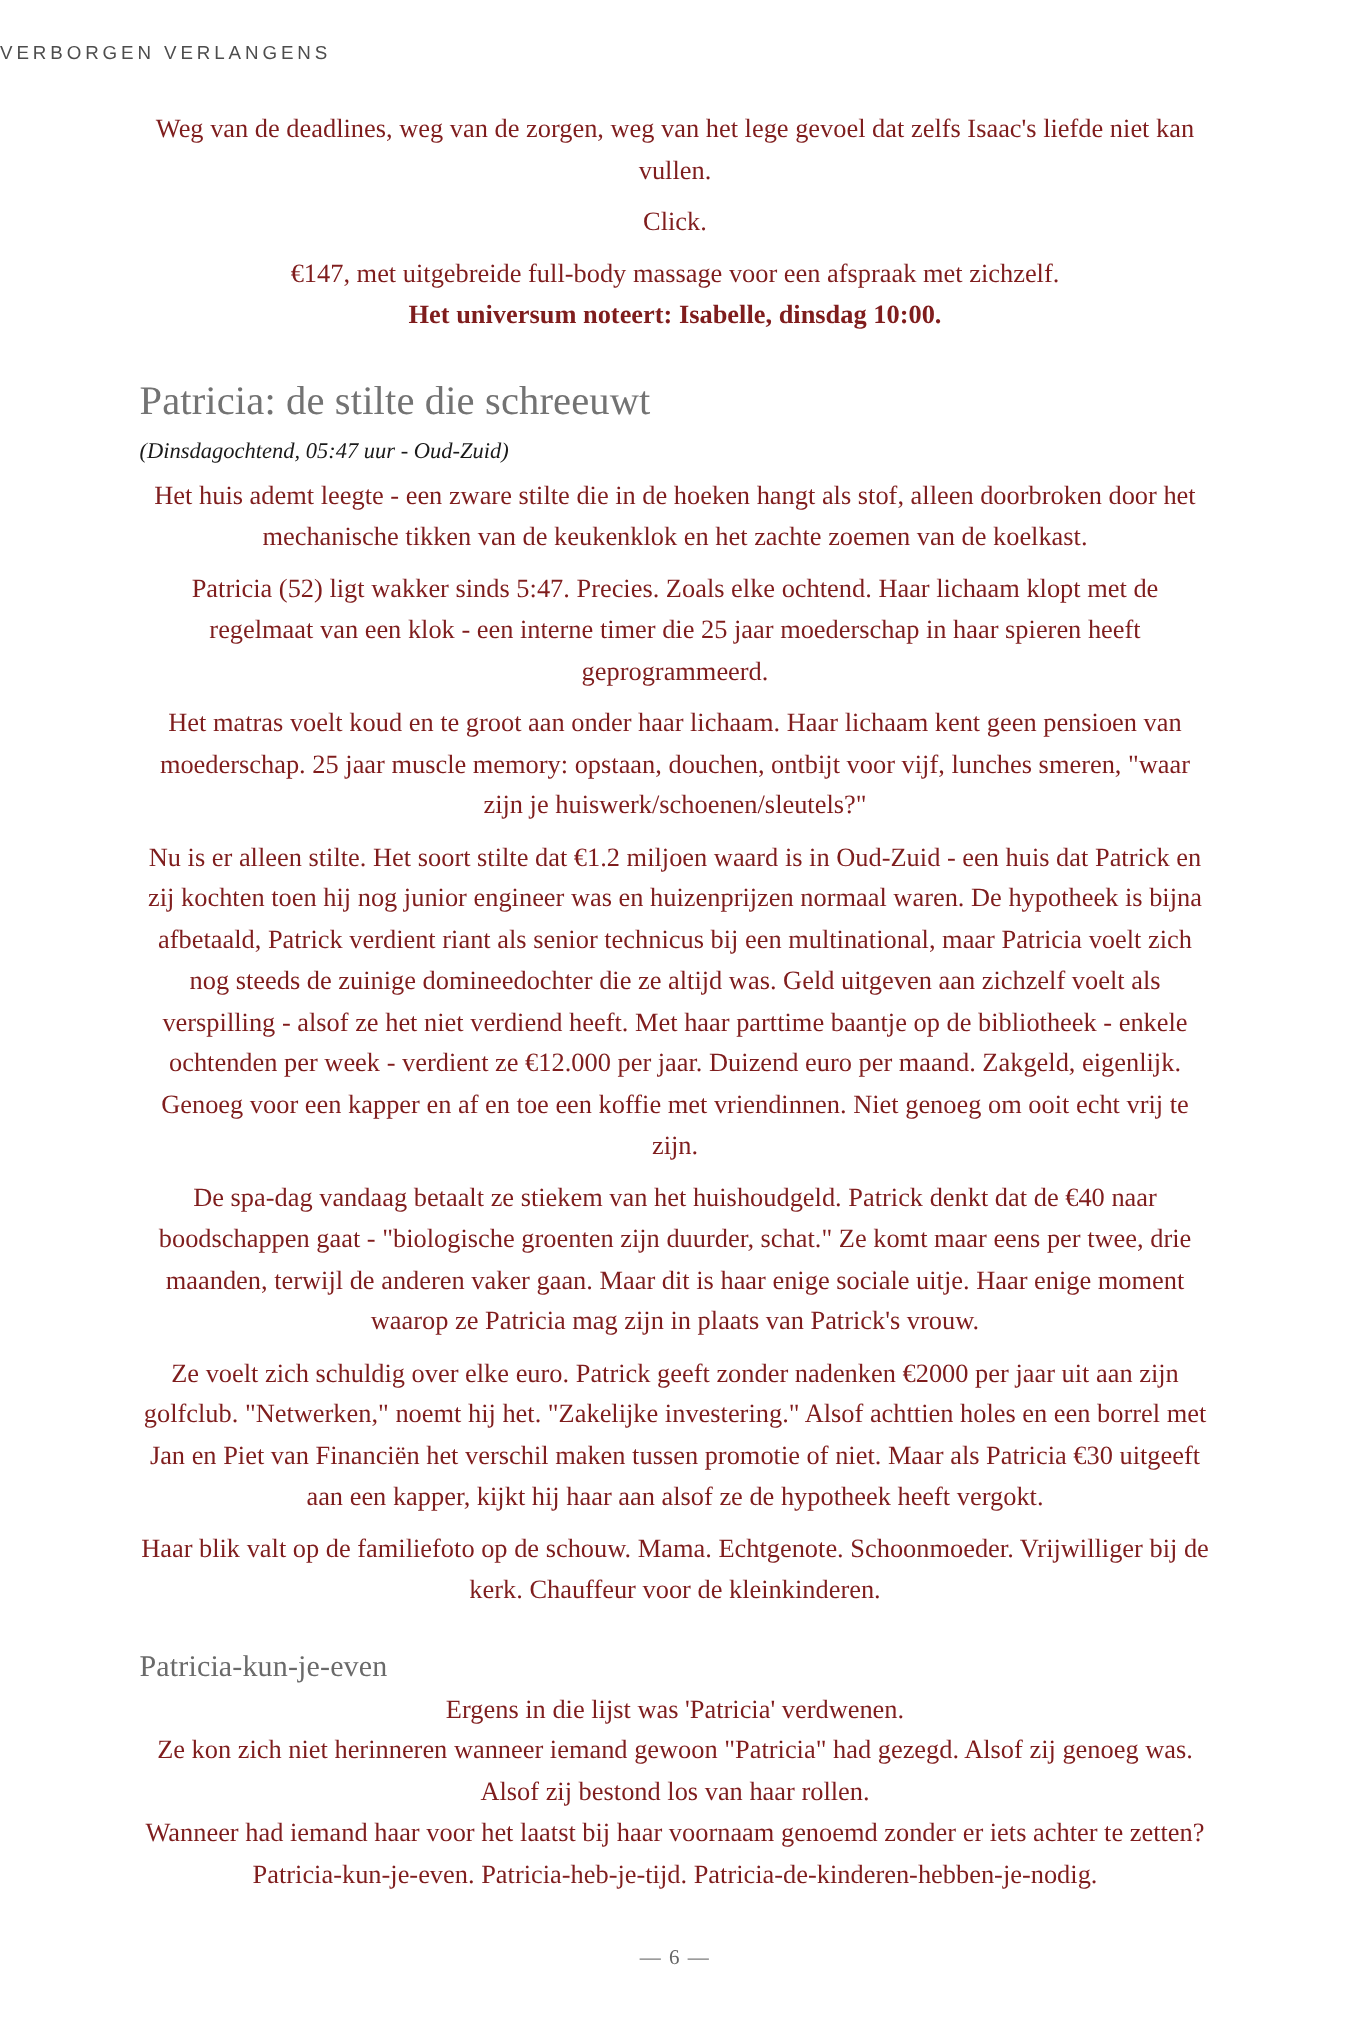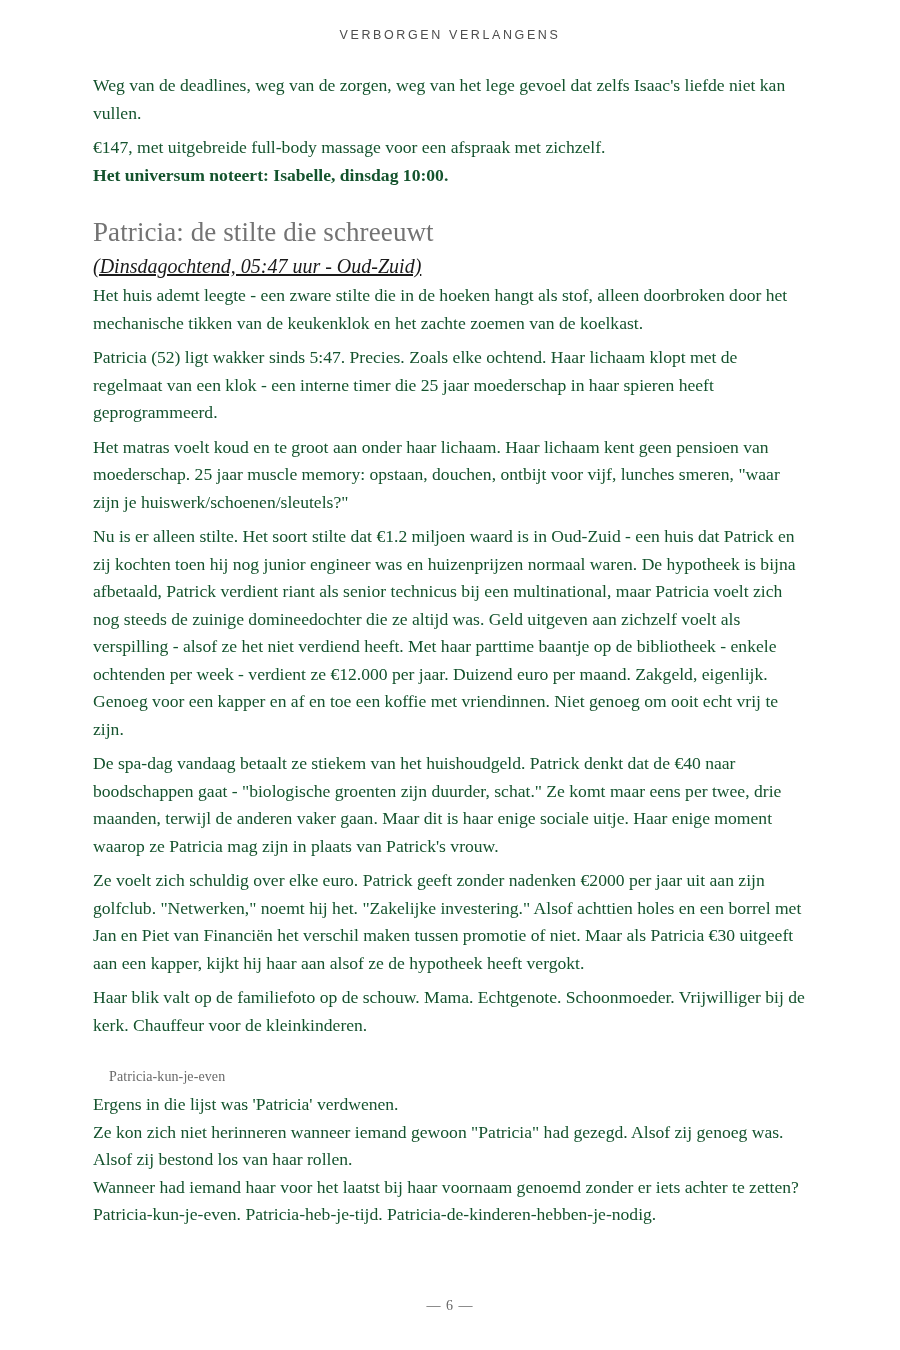--- a/index.html
+++ b/index.html
@@ -22,73 +22,71 @@
     height: 1350px;
     box-sizing: border-box;
   }
 
   
   .running-header {
     position: absolute;
     top: 28px;
     left: 0;
     width: 900px;
-    text-align: center;
     font-family: "Liberation Sans", "DejaVu Sans", sans-serif;
     font-size: 12.5px;
     letter-spacing: 2.6px;
     color: #4d4d4d;
     font-weight: 400;
     text-transform: uppercase;
   }
 
   
   .content {
     position: absolute;
     top: 72px;
     left: 93px;
     width: 714px;
   }
 
   p.para {
     margin: 0 0 7px 0;
     font-size: 17.6px;
     line-height: 27.5px;
-    text-align: left;
-    color: #14532d;
+    text-align: center;
+    color: #7f1d1d;
   }
   p.para.tight {
     margin-bottom: 0;
   }
   p.para.bold {
     font-weight: bold;
   }
 
   
   h2.section-heading {
     margin: 26px 0 4px 0;
     font-size: 27px;
     font-weight: 400;
     line-height: 34px;
     color: #737373;
     letter-spacing: 0.1px;
   }
 
   p.section-subtitle {
     margin: 0 0 2px 0;
-    font-size: 20px;
+    font-size: 15px;
     line-height: 27px;
     font-style: italic;
     color: #1a1a1a;
-    text-decoration: underline;
   }
 
   h3.sub-heading {
-    margin: 24px 0 1px 16px;
-    font-size: 14px;
+    margin: 24px 0 1px 0;
+    font-size: 20px;
     font-weight: 400;
     line-height: 27px;
     color: #6a6a6a;
     letter-spacing: 0.1px;
   }
 
   
   .page-footer {
     position: absolute;
     bottom: 36px;
@@ -105,20 +103,21 @@
 <body>
 
 <div class="page">
 
   <div class="running-header">VERBORGEN VERLANGENS</div>
 
   <div class="content">
 
     <p class="para">Weg van de deadlines, weg van de zorgen, weg van het lege gevoel dat zelfs Isaac's liefde niet kan vullen.</p>
 
+    <p class="para">Click.</p>
 
     <p class="para tight">€147, met uitgebreide full-body massage voor een afspraak met zichzelf.</p>
 
     <p class="para bold">Het universum noteert: Isabelle, dinsdag 10:00.</p>
 
     <h2 class="section-heading">Patricia: de stilte die schreeuwt</h2>
 
     <p class="section-subtitle">(Dinsdagochtend, 05:47 uur - Oud-Zuid)</p>
 
     <p class="para">Het huis ademt leegte - een zware stilte die in de hoeken hangt als stof, alleen doorbroken door het mechanische tikken van de keukenklok en het zachte zoemen van de koelkast.</p>

